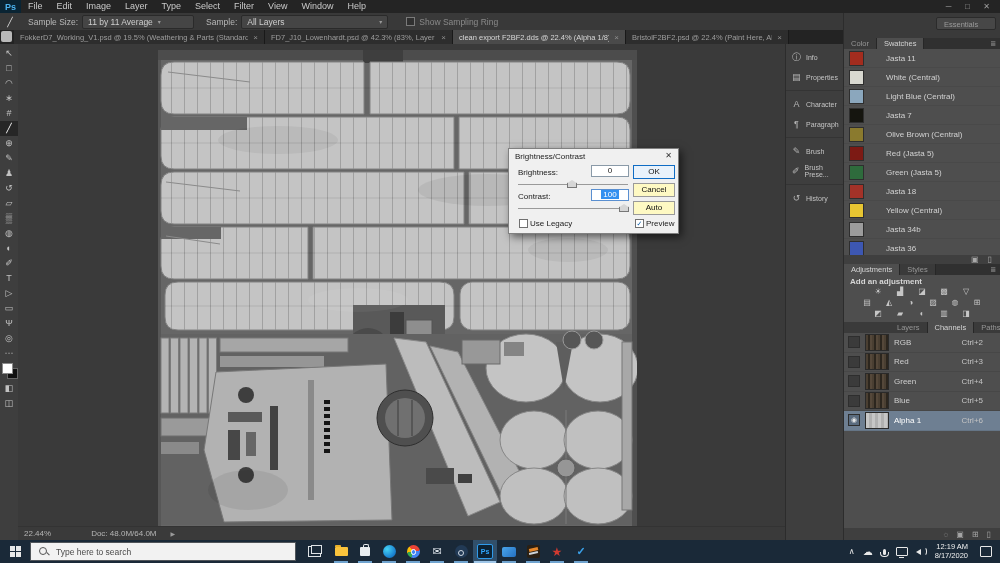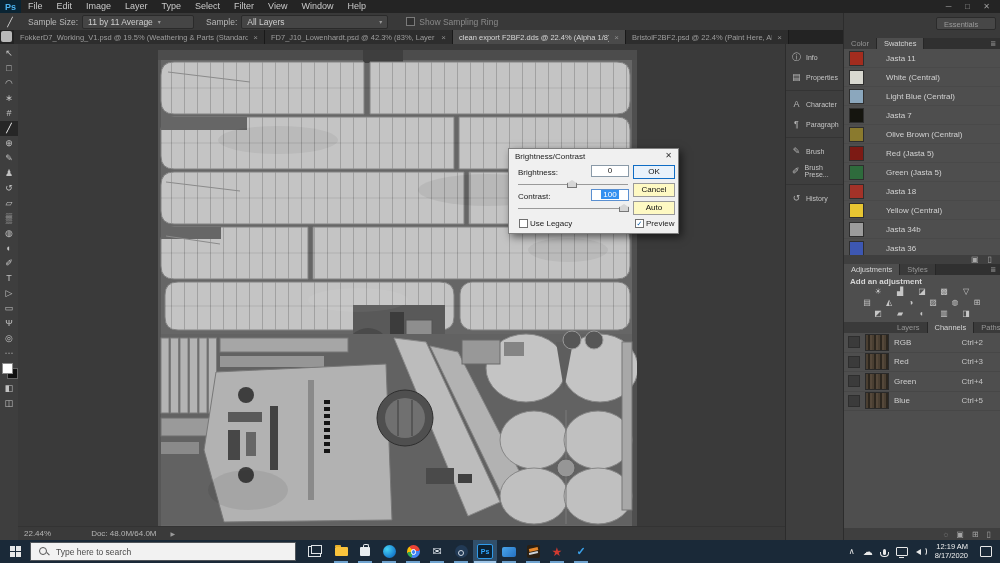--- a/index.html
+++ b/index.html
@@ -538,20 +538,26 @@
         <span class="thumb thumb-dark"></span>
         <span class="chname">Green</span>
         <span class="chshort">Ctrl+4</span>
       </div>
       <div class="chrow">
         <span class="eyebox"></span>
         <span class="thumb thumb-dark"></span>
         <span class="chname">Blue</span>
         <span class="chshort">Ctrl+5</span>
       </div>
+      <div class="chrow selected">
+        <span class="eyebox">◉</span>
+        <span class="thumb thumb-alpha"></span>
+        <span class="chname">Alpha 1</span>
+        <span class="chshort">Ctrl+6</span>
+      </div>
     </div>
     <div class="chfooter">
       <span>◌</span>
       <span>▣</span>
       <span>⊞</span>
       <span>▯</span>
     </div>
   </div>
 
   <div class="taskbar">

